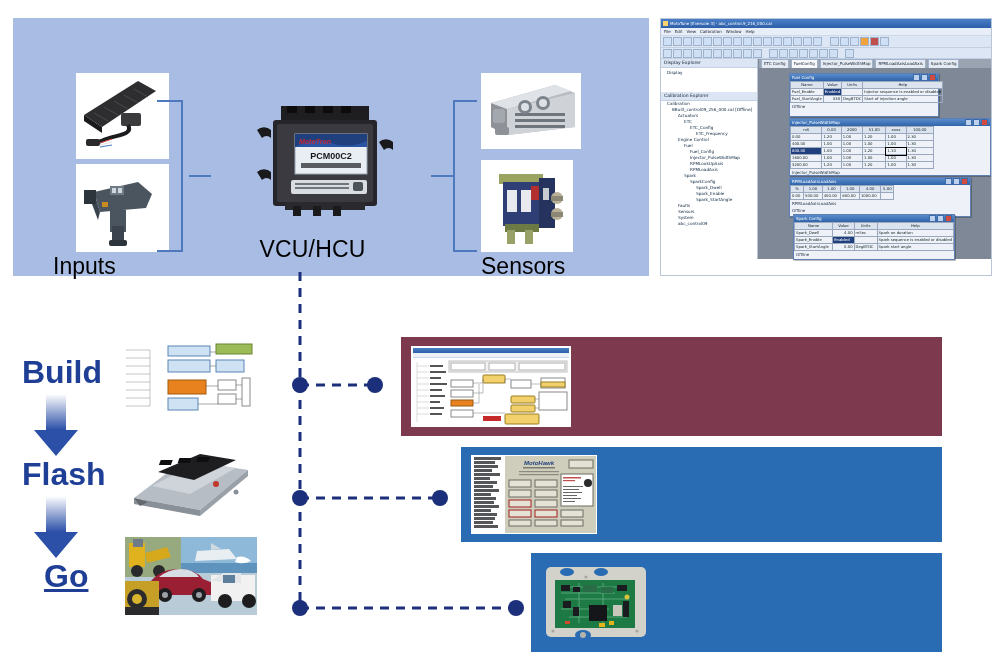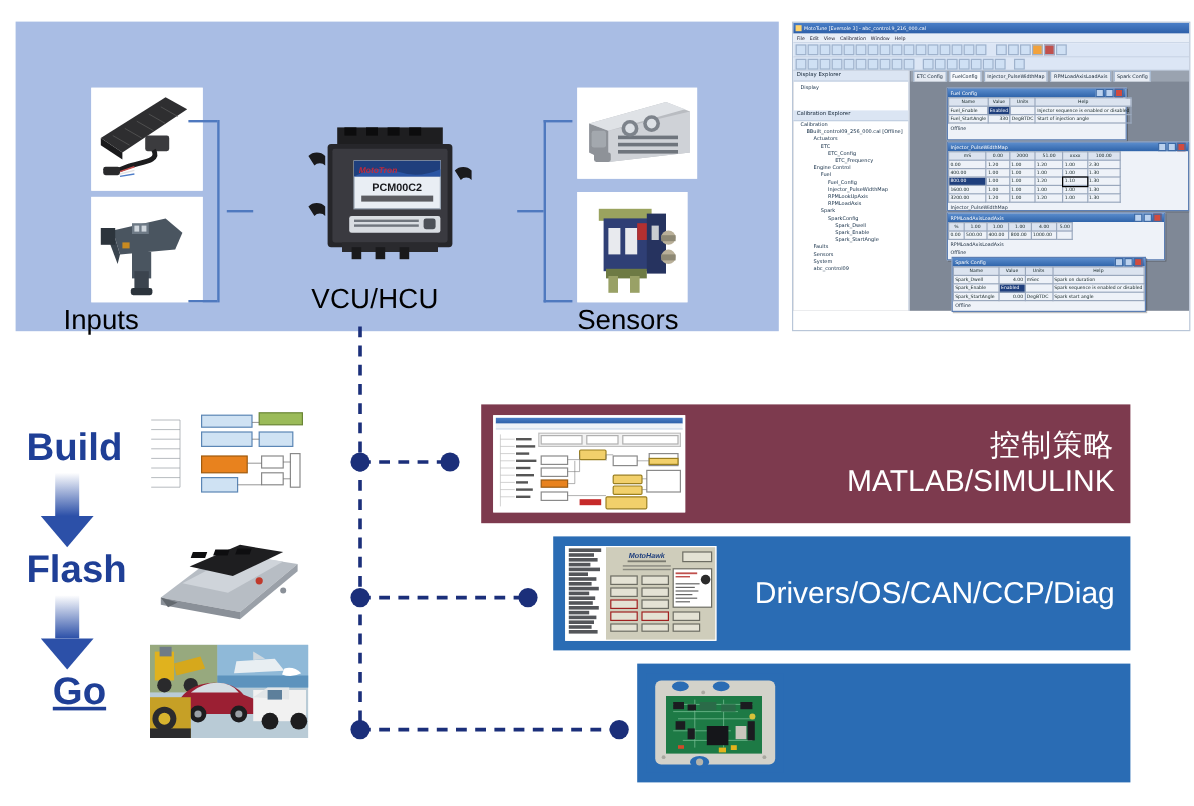--- a/index.html
+++ b/index.html
@@ -719,24 +719,20 @@
           <path d="M60 45 H66 M66 45 V26"></path>
             <path d="M60 55 H92"></path>
           <path d="M92 21 H98 M92 21 V26"></path>
             <path d="M118 26 H128"></path>
           <path d="M122 41 H126"></path>
             <path d="M122 50 H126"></path>
         </g>
       </svg>
     </div>
   </div>
-  <div class="txt">
-    <div class="cn">控制策略</div>
-    <div class="en">MATLAB/SIMULINK</div>
-  </div>
 </div>
 
 <div class="banner" id="panel-lowlevel">
   <div class="shot" id="shot-lowlevel">
     <div class="ll-left">
       <div class="llrow" style="width:80%"></div>
       <div class="llrow" style="width:62%"></div>
       <div class="llrow" style="width:72%"></div>
       <div class="llrow" style="width:55%"></div>
       <div class="llrow" style="width:78%"></div>
@@ -789,21 +785,20 @@
           <rect x="58" y="36" width="19" height="1"></rect>
           <rect x="58" y="39" width="14" height="1"></rect>
           <rect x="58" y="42" width="18" height="1"></rect>
           <rect x="58" y="45" width="12" height="1"></rect>
         </g>
         <circle cx="83" cy="27" r="4" fill="#2b2b2b"></circle>
       </svg>
     </div>
   </div>
   <div class="txt">
-    <div class="en">Drivers/OS/CAN/CCP/Diag</div>
   </div>
 </div>
 
 <div class="banner" id="panel-hardware">
   <div class="shot" id="shot-hardware" style="background:transparent;">
     <svg width="114" height="83" viewBox="0 0 114 83">
       <rect width="114" height="83" fill="#2a6cb4"></rect>
       <path d="M12 6 h90 a5 5 0 0 1 5 5 v60 a5 5 0 0 1 -5 5 h-90 a5 5 0 0 1 -5 -5 v-60 a5 5 0 0 1 5 -5 z" fill="#d3d2ca"></path>
       <ellipse cx="28" cy="11" rx="7" ry="4" fill="#2a6cb4"></ellipse>
       <ellipse cx="62" cy="11" rx="7" ry="4" fill="#2a6cb4"></ellipse>

